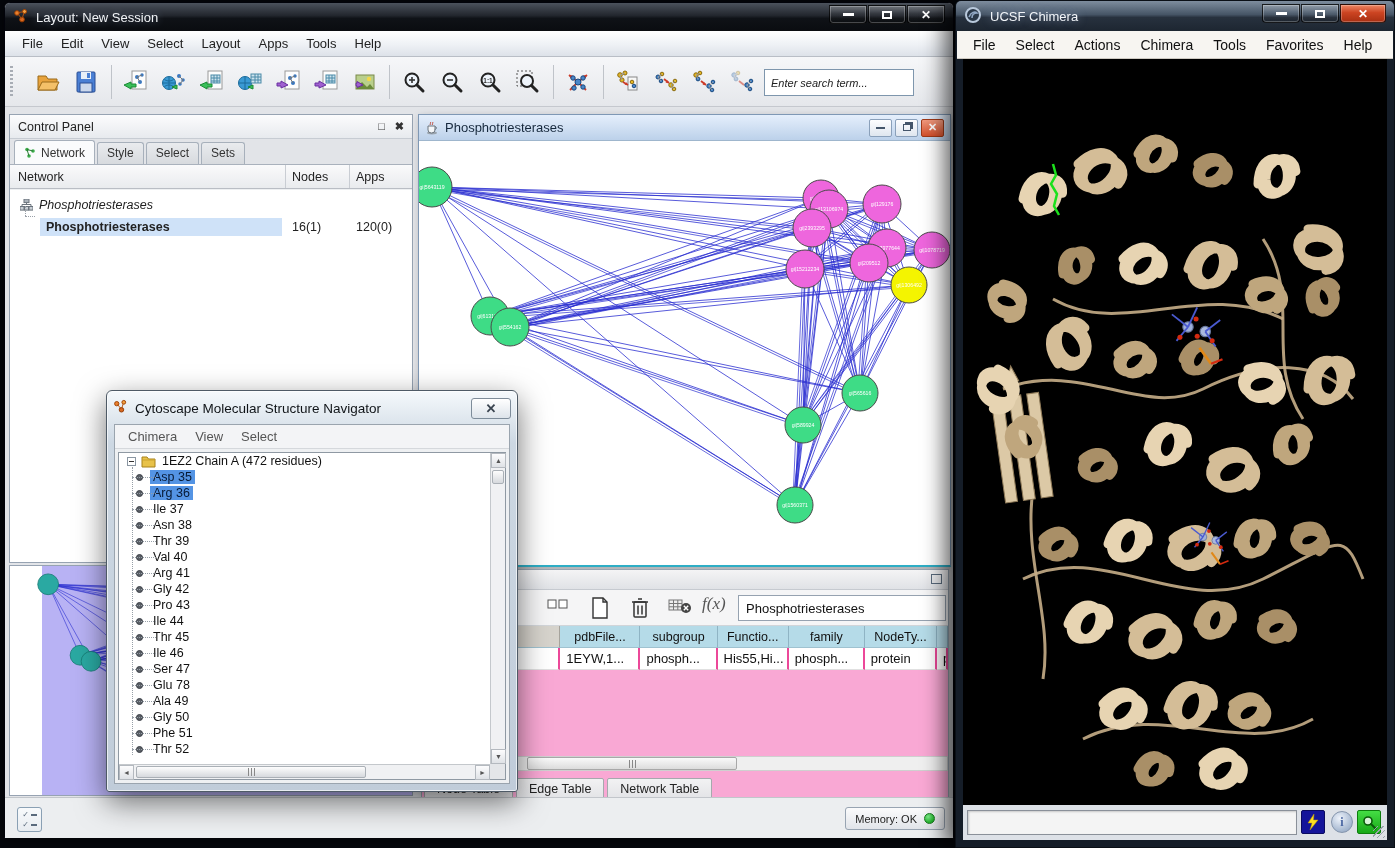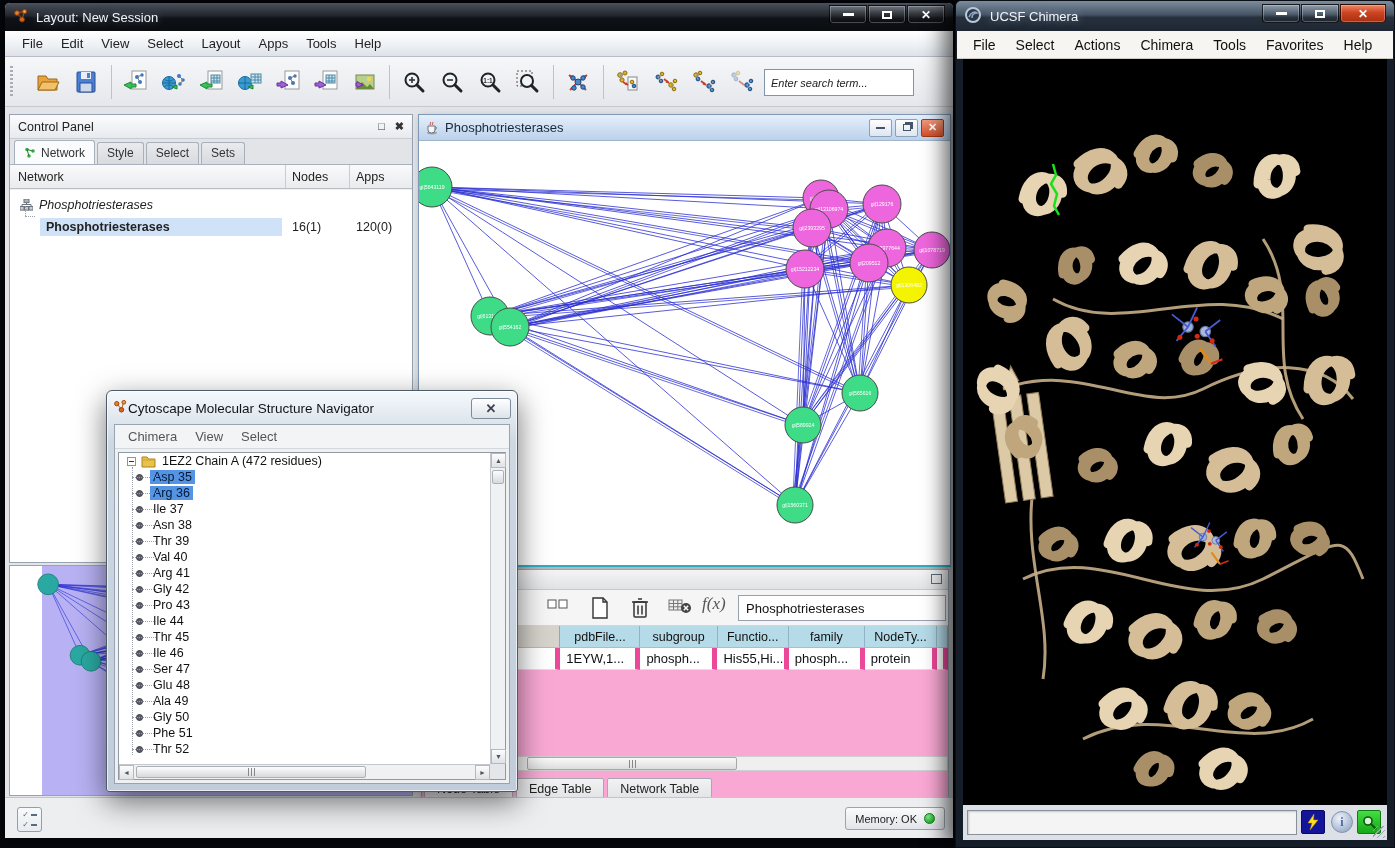--- a/index.html
+++ b/index.html
@@ -71,31 +71,31 @@
   #tblwin{position:absolute;left:416px;top:566px;width:528px;height:232px;border:1px solid #98a4b2;background:#f9a8d4;box-shadow:2px 3px 8px rgba(0,0,0,.2)}
   #tblwin-title{height:20px;background:linear-gradient(#f4f4f5,#e0e2e6);border-bottom:1px solid #c6cad0;position:relative}
   #tbl-float{position:absolute;right:6px;top:4px;width:11px;height:10px;border:1px solid #5a6b7d}
   #tbl-toolbar{position:relative;height:36px;background:#f5f5f6;border-bottom:1px solid #d2d5d9}
   .tbi{position:absolute;top:7px;display:flex;align-items:center;justify-content:center}
   #tbl-combo{position:absolute;left:316px;top:5px;width:208px;height:26px;border:1px solid #96a2b0;background:#fff;font-size:13px;color:#111;display:flex;align-items:center;padding-left:7px}
   #tbl-header{display:flex;height:22px;font-size:12.5px;color:#111}
   .th{display:flex;align-items:center;justify-content:center;background:#b5dbe8;border-right:1px solid #8fb4c4;border-bottom:1px solid #9fc2d0;overflow:hidden;white-space:nowrap}
   .th.key{background:#d6d3cc;border-right:1px solid #a6a39c}
   #tbl-row{display:flex;height:22px;font-size:13px;color:#111;background:#fff}
-  .td{display:flex;align-items:center;padding-left:6px;border-right:5px solid #ec4899;border-bottom:1px solid #e0e0e0;overflow:hidden;white-space:nowrap}
+  .td{display:flex;align-items:center;padding-left:6px;border-right:2px solid #ec4899;border-bottom:1px solid #e0e0e0;overflow:hidden;white-space:nowrap}
   #tbl-hscroll{position:absolute;left:2px;top:186px;width:524px;height:15px;background:#efefef;border:1px solid #cfcfcf}
   #tbl-thumb{position:absolute;left:102px;top:0;width:210px;height:13px;background:linear-gradient(#fafafa,#dcdcdc);border:1px solid #a8a8a8;border-radius:2px;display:flex;align-items:center;justify-content:center;gap:2px}
   .gripline{width:1px;height:8px;background:#888}
   #tbl-tabs{position:absolute;left:2px;bottom:1px;display:flex;gap:3px}
   .btab{height:21px;padding:0 12px;border:1px solid #a6a9ad;background:linear-gradient(#f2f2f3,#e3e4e7);font-size:12.5px;color:#222;display:flex;align-items:center;border-radius:2px 2px 0 0}
 
   
   #dlg{position:absolute;left:106px;top:390px;width:412px;height:402px;z-index:50;border:1px solid #4e5a66;border-radius:6px 6px 3px 3px;background:linear-gradient(#f5f9fc,#cdd8e3 52px,#c0ccd9);box-shadow:0 10px 30px rgba(0,0,0,.55),inset 0 0 0 1px rgba(255,255,255,.65)}
   #dlg-titlebar{position:absolute;left:6px;top:4px;right:6px;height:26px;display:flex;align-items:center}
-  #dlg-titlebar .t{font-size:13.5px;color:#101418}
+  #dlg-titlebar .t{margin-left:7px;font-size:13.5px;color:#101418}
   #dlg-close{margin-left:auto;width:40px;height:21px;border:1px solid #7e8c9a;border-radius:3px;background:linear-gradient(#ffffff,#dde3ea);display:flex;align-items:center;justify-content:center;color:#3a4450;font-weight:bold;font-size:13px}
   #dlg-body{position:absolute;left:7px;top:33px;right:7px;bottom:7px;background:#eef0f2;border:1px solid #9aa4ae}
   #dlg-menubar{height:24px;background:#f3f4f6;border-bottom:1px solid #d5d8dc;display:flex;align-items:center;padding-left:4px}
   #dlg-menubar .menu-item{font-size:13px;color:#555}
   #dlg-tree{position:absolute;left:3px;top:27px;right:3px;bottom:3px;border:1px solid #8f99a3;background:#fff}
   #dlg-viewport{position:absolute;left:0;top:0;right:15px;bottom:15px;overflow:hidden}
   .trow{height:16px;display:flex;align-items:center;font-size:12.5px;color:#111;position:relative}
   #dlg-root-row .expander{width:9px;height:9px;border:1px solid #8a96a2;background:#fff;margin-left:8px;position:relative}
   #dlg-root-row .expander::after{content:"";position:absolute;left:1px;top:3px;width:5px;height:1px;background:#333}
   #dlg-root-row .lbl{margin-left:6px}
@@ -930,21 +930,21 @@
                 <span class="lbl">Ile 46</span>
               </div>
               <div class="trow rrow">
                 <span class="stub"></span>
                 <span class="bullet"></span>
                 <span class="lbl">Ser 47</span>
               </div>
               <div class="trow rrow">
                 <span class="stub"></span>
                 <span class="bullet"></span>
-                <span class="lbl">Glu 48</span>
+                <span class="lbl">Glu 78</span>
               </div>
               <div class="trow rrow">
                 <span class="stub"></span>
                 <span class="bullet"></span>
                 <span class="lbl">Ala 49</span>
               </div>
               <div class="trow rrow">
                 <span class="stub"></span>
                 <span class="bullet"></span>
                 <span class="lbl">Gly 50</span>

